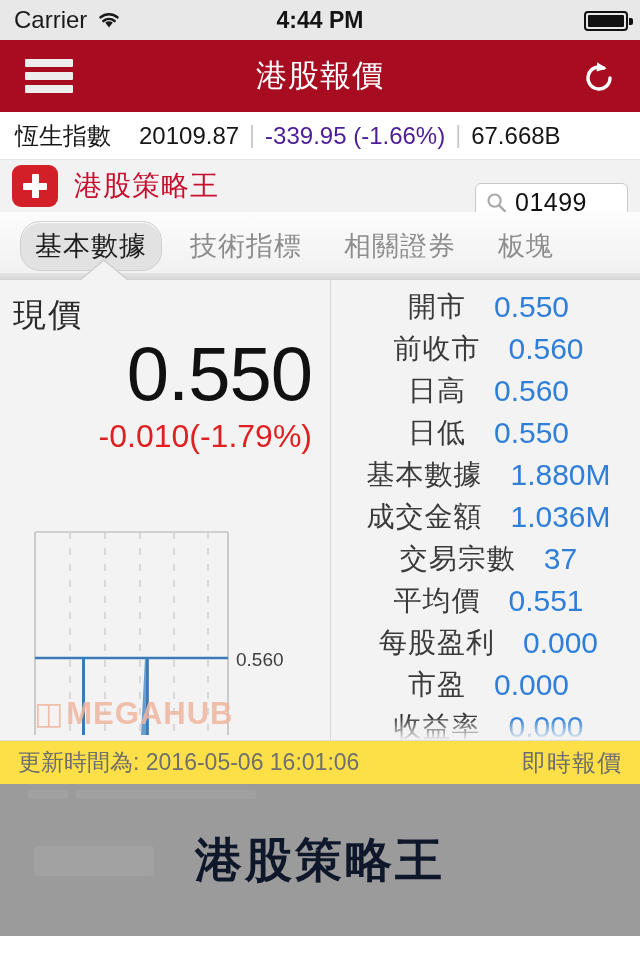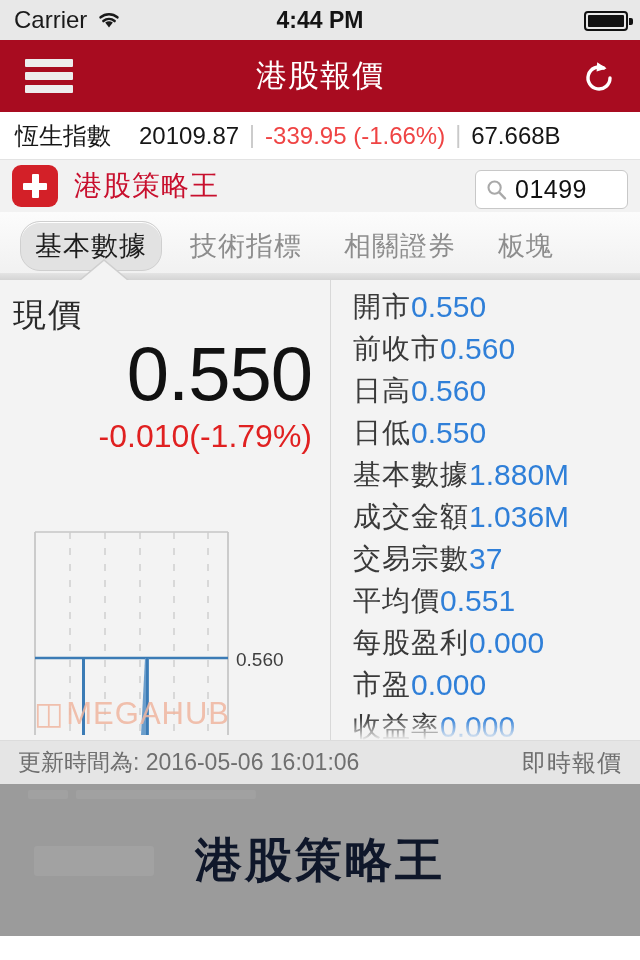--- a/index.html
+++ b/index.html
@@ -57,21 +57,21 @@
   
   .indexbar {
     height:48px; background:#ffffff;
     display:flex; align-items:center; padding-left:15px;
     font-size:24px; color:#161616; white-space:nowrap;
     border-bottom:1px solid #e3e3e3;
   }
   .indexbar .name { margin-right:28px; }
   .indexbar .value { color:#161616; }
   .indexbar .sep { color:#c9c9c9; margin:0 10px; font-size:23px; }
-  .indexbar .chg { color:#ef4444; }
+  .indexbar .chg { color:#4c1d95; }
   .indexbar .turn { color:#161616; }
 
   
   .stockrow {
     height:52px; background:#f2f2f2;
     display:flex; align-items:center; padding:0 12px;
     position:relative;
   }
   .add-btn {
     width:46px; height:42px; background:#d32028; border-radius:9px;
@@ -80,21 +80,21 @@
   .add-btn .pv { position:relative; width:24px; height:24px; }
   .add-btn .pv:before, .add-btn .pv:after {
     content:""; position:absolute; background:#fff; border-radius:1px;
   }
   .add-btn .pv:before { left:0; top:9px; width:24px; height:7px; }
   .add-btn .pv:after { top:0; left:9px; height:24px; width:7px; }
   .stock-name {
     margin-left:16px; font-size:28px; color:#c8102e; letter-spacing:1px;
   }
   .searchbox {
-    position:absolute; right:12px; top:10px;
+    position:absolute; right:12px; top:23px;
     width:153px; height:39px; background:#fff;
     border:1px solid #c8c8c8; border-radius:6px;
     display:flex; align-items:center; padding-left:10px;
   }
   .searchbox .mag { width:21px; height:21px; flex:0 0 auto; }
   .search-val { font-size:25px; color:#111; margin-left:8px; letter-spacing:0.5px; }
 
   
   .tabbar {
     height:68px; position:relative;
@@ -153,42 +153,42 @@
   .price-change {
     text-align:right; padding-right:18px; margin-top:4px;
     font-size:32px; color:#e02020;
   }
 
   
   .chartwrap { position:absolute; left:0; top:250px; width:330px; height:210px; }
   .chart-svg { display:block; }
   .watermark {
     position:absolute; left:34px; bottom:8px;
-    font-size:31px; font-weight:normal; color:#f0b6a0;
+    font-size:31px; font-weight:bold; color:#f0b6a0;
     letter-spacing:1px; opacity:.85; white-space:nowrap;
   }
   .watermark .wm-mark { display:inline-block; margin-right:2px; }
 
   
   .rows { padding-top:6px; }
   .drow {
     height:42px; display:flex; align-items:center;
-    padding:0 16px 0 22px; justify-content:flex-start;
+    padding:0 16px 0 22px; justify-content:center;gap:28px;
   }
   .drow .k { font-size:28px; color:#3a3a3a; letter-spacing:1px; }
   .drow .v { font-size:30px; color:#2f7fd8; letter-spacing:0px; }
   .fade-bottom {
     position:absolute; left:0; right:0; bottom:0; height:22px;
     background:linear-gradient(rgba(243,243,243,0),rgba(243,243,243,0.97));
     pointer-events:none;
   }
 
   
   .updatebar {
-    height:44px; background:#e5e5e5;
+    height:44px; background:#fde047;
     display:flex; align-items:center; justify-content:space-between;
     padding:0 18px; border-top:1px solid #dcdcdc;
   }
   .updatebar .u-left { font-size:23px; color:#6f6f6f; }
   .updatebar .u-right { font-size:24px; color:#6f6f6f; letter-spacing:1px; }
 
   
   .banner {
     height:152px; background:#9b9b9b; position:relative;
     display:flex; align-items:center; justify-content:center;

